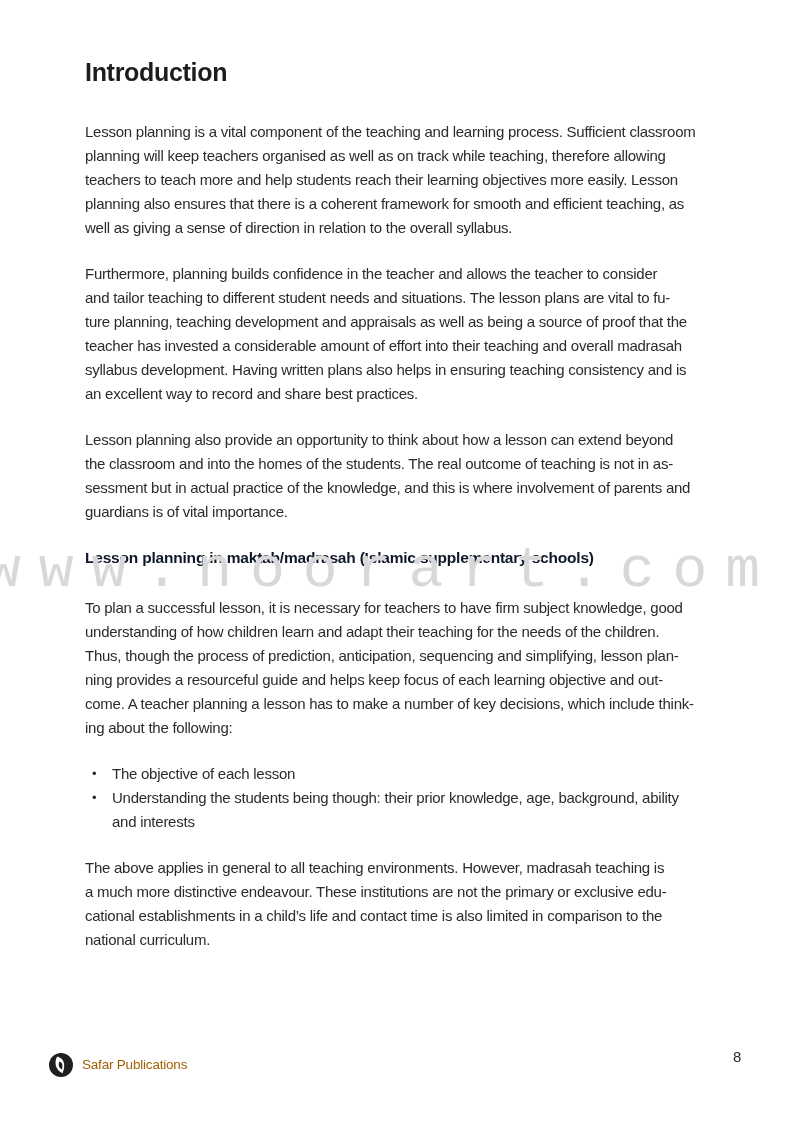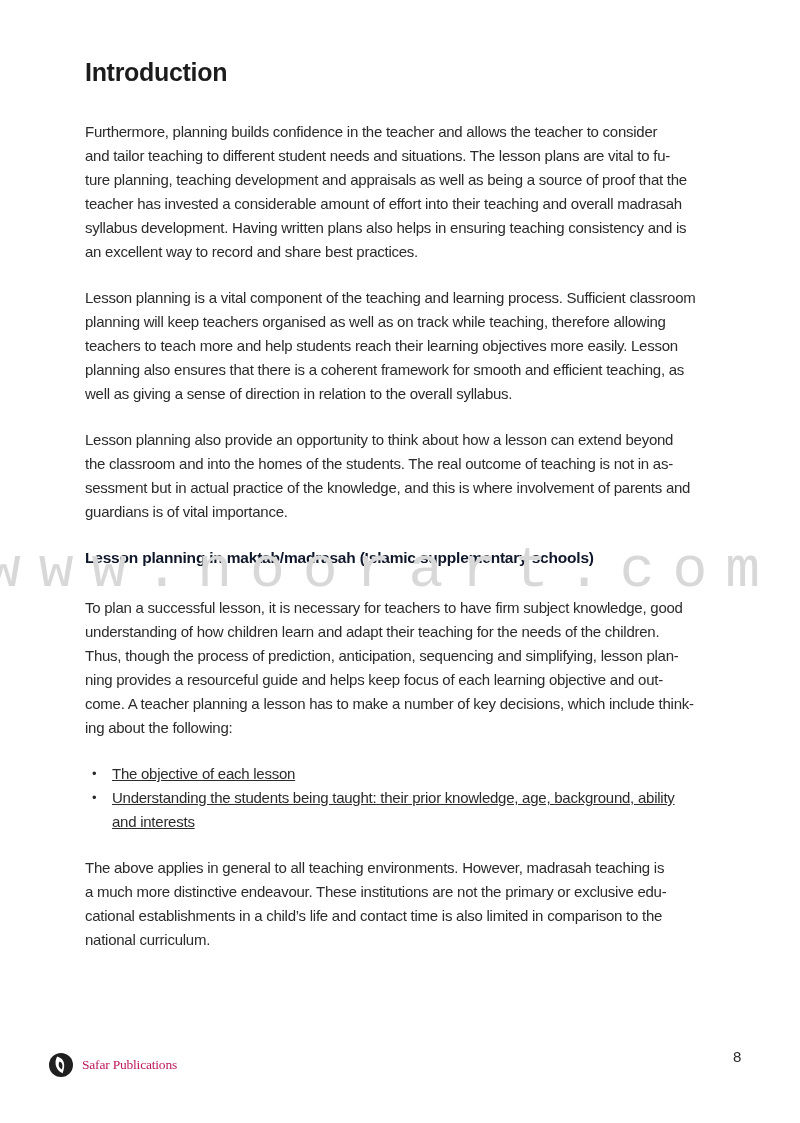--- a/index.html
+++ b/index.html
@@ -43,21 +43,20 @@
     line-height: 24px;
     font-weight: bold;
     color: #0f172a;
     margin: 0 0 26px 0;
     white-space: pre;
   }
   .bullet-list {
     list-style: none;
     margin: 0 0 22px 0;
     padding: 0;
-    text-decoration: underline;
   }
   .bullet-list li {
     position: relative;
     padding-left: 27px;
     font-size: 15px;
     letter-spacing: -0.25px;
     line-height: 24px;
     white-space: pre;
   }
   .bullet-list li::before {
@@ -93,67 +92,66 @@
     top: 8px;
     width: 26px;
     height: 26px;
   }
   .publisher-name {
     position: absolute;
     left: 82px;
     top: 13px;
     font-size: 13.5px;
     letter-spacing: -0.2px;
-    color: #be185d;
-    font-family: Liberation Serif, serif;
+    color: #a16207;
   }
   .page-number {
     position: absolute;
     left: 733px;
     top: 4px;
     font-size: 15px;
     color: #2b2b2b;
   }
 </style>
 </head>
 <body>
 
 <div class="page">
 
   <div class="content">
     <h1 class="page-title">Introduction</h1>
 
+    <p class="body-para">Lesson planning is a vital component of the teaching and learning process. Sufficient classroom
+planning will keep teachers organised as well as on track while teaching, therefore allowing
+teachers to teach more and help students reach their learning objectives more easily. Lesson
+planning also ensures that there is a coherent framework for smooth and efficient teaching, as
+well as giving a sense of direction in relation to the overall syllabus.</p>
     <p class="body-para">Furthermore, planning builds confidence in the teacher and allows the teacher to consider
 and tailor teaching to different student needs and situations. The lesson plans are vital to fu-
 ture planning, teaching development and appraisals as well as being a source of proof that the
 teacher has invested a considerable amount of effort into their teaching and overall madrasah
 syllabus development. Having written plans also helps in ensuring teaching consistency and is
 an excellent way to record and share best practices.</p>
-    <p class="body-para">Lesson planning is a vital component of the teaching and learning process. Sufficient classroom
-planning will keep teachers organised as well as on track while teaching, therefore allowing
-teachers to teach more and help students reach their learning objectives more easily. Lesson
-planning also ensures that there is a coherent framework for smooth and efficient teaching, as
-well as giving a sense of direction in relation to the overall syllabus.</p>
     <p class="body-para">Lesson planning also provide an opportunity to think about how a lesson can extend beyond
 the classroom and into the homes of the students. The real outcome of teaching is not in as-
 sessment but in actual practice of the knowledge, and this is where involvement of parents and
 guardians is of vital importance.</p>
 
     <h2 class="section-heading">Lesson planning in maktab/madrasah (Islamic supplementary schools)</h2>
 
     <p class="body-para">To plan a successful lesson, it is necessary for teachers to have firm subject knowledge, good
 understanding of how children learn and adapt their teaching for the needs of the children.
 Thus, though the process of prediction, anticipation, sequencing and simplifying, lesson plan-
 ning provides a resourceful guide and helps keep focus of each learning objective and out-
 come. A teacher planning a lesson has to make a number of key decisions, which include think-
 ing about the following:</p>
 
     <ul class="bullet-list">
       <li>The objective of each lesson</li>
-      <li>Understanding the students being taught: their prior knowledge, age, background, ability
+      <li>Understanding the students being though: their prior knowledge, age, background, ability
 and interests</li>
     </ul>
 
     <p class="body-para">The above applies in general to all teaching environments. However, madrasah teaching is
 a much more distinctive endeavour. These institutions are not the primary or exclusive edu-
 cational establishments in a child’s life and contact time is also limited in comparison to the
 national curriculum.</p>
   </div>
 
   <div class="watermark">www.noorart.com</div>

